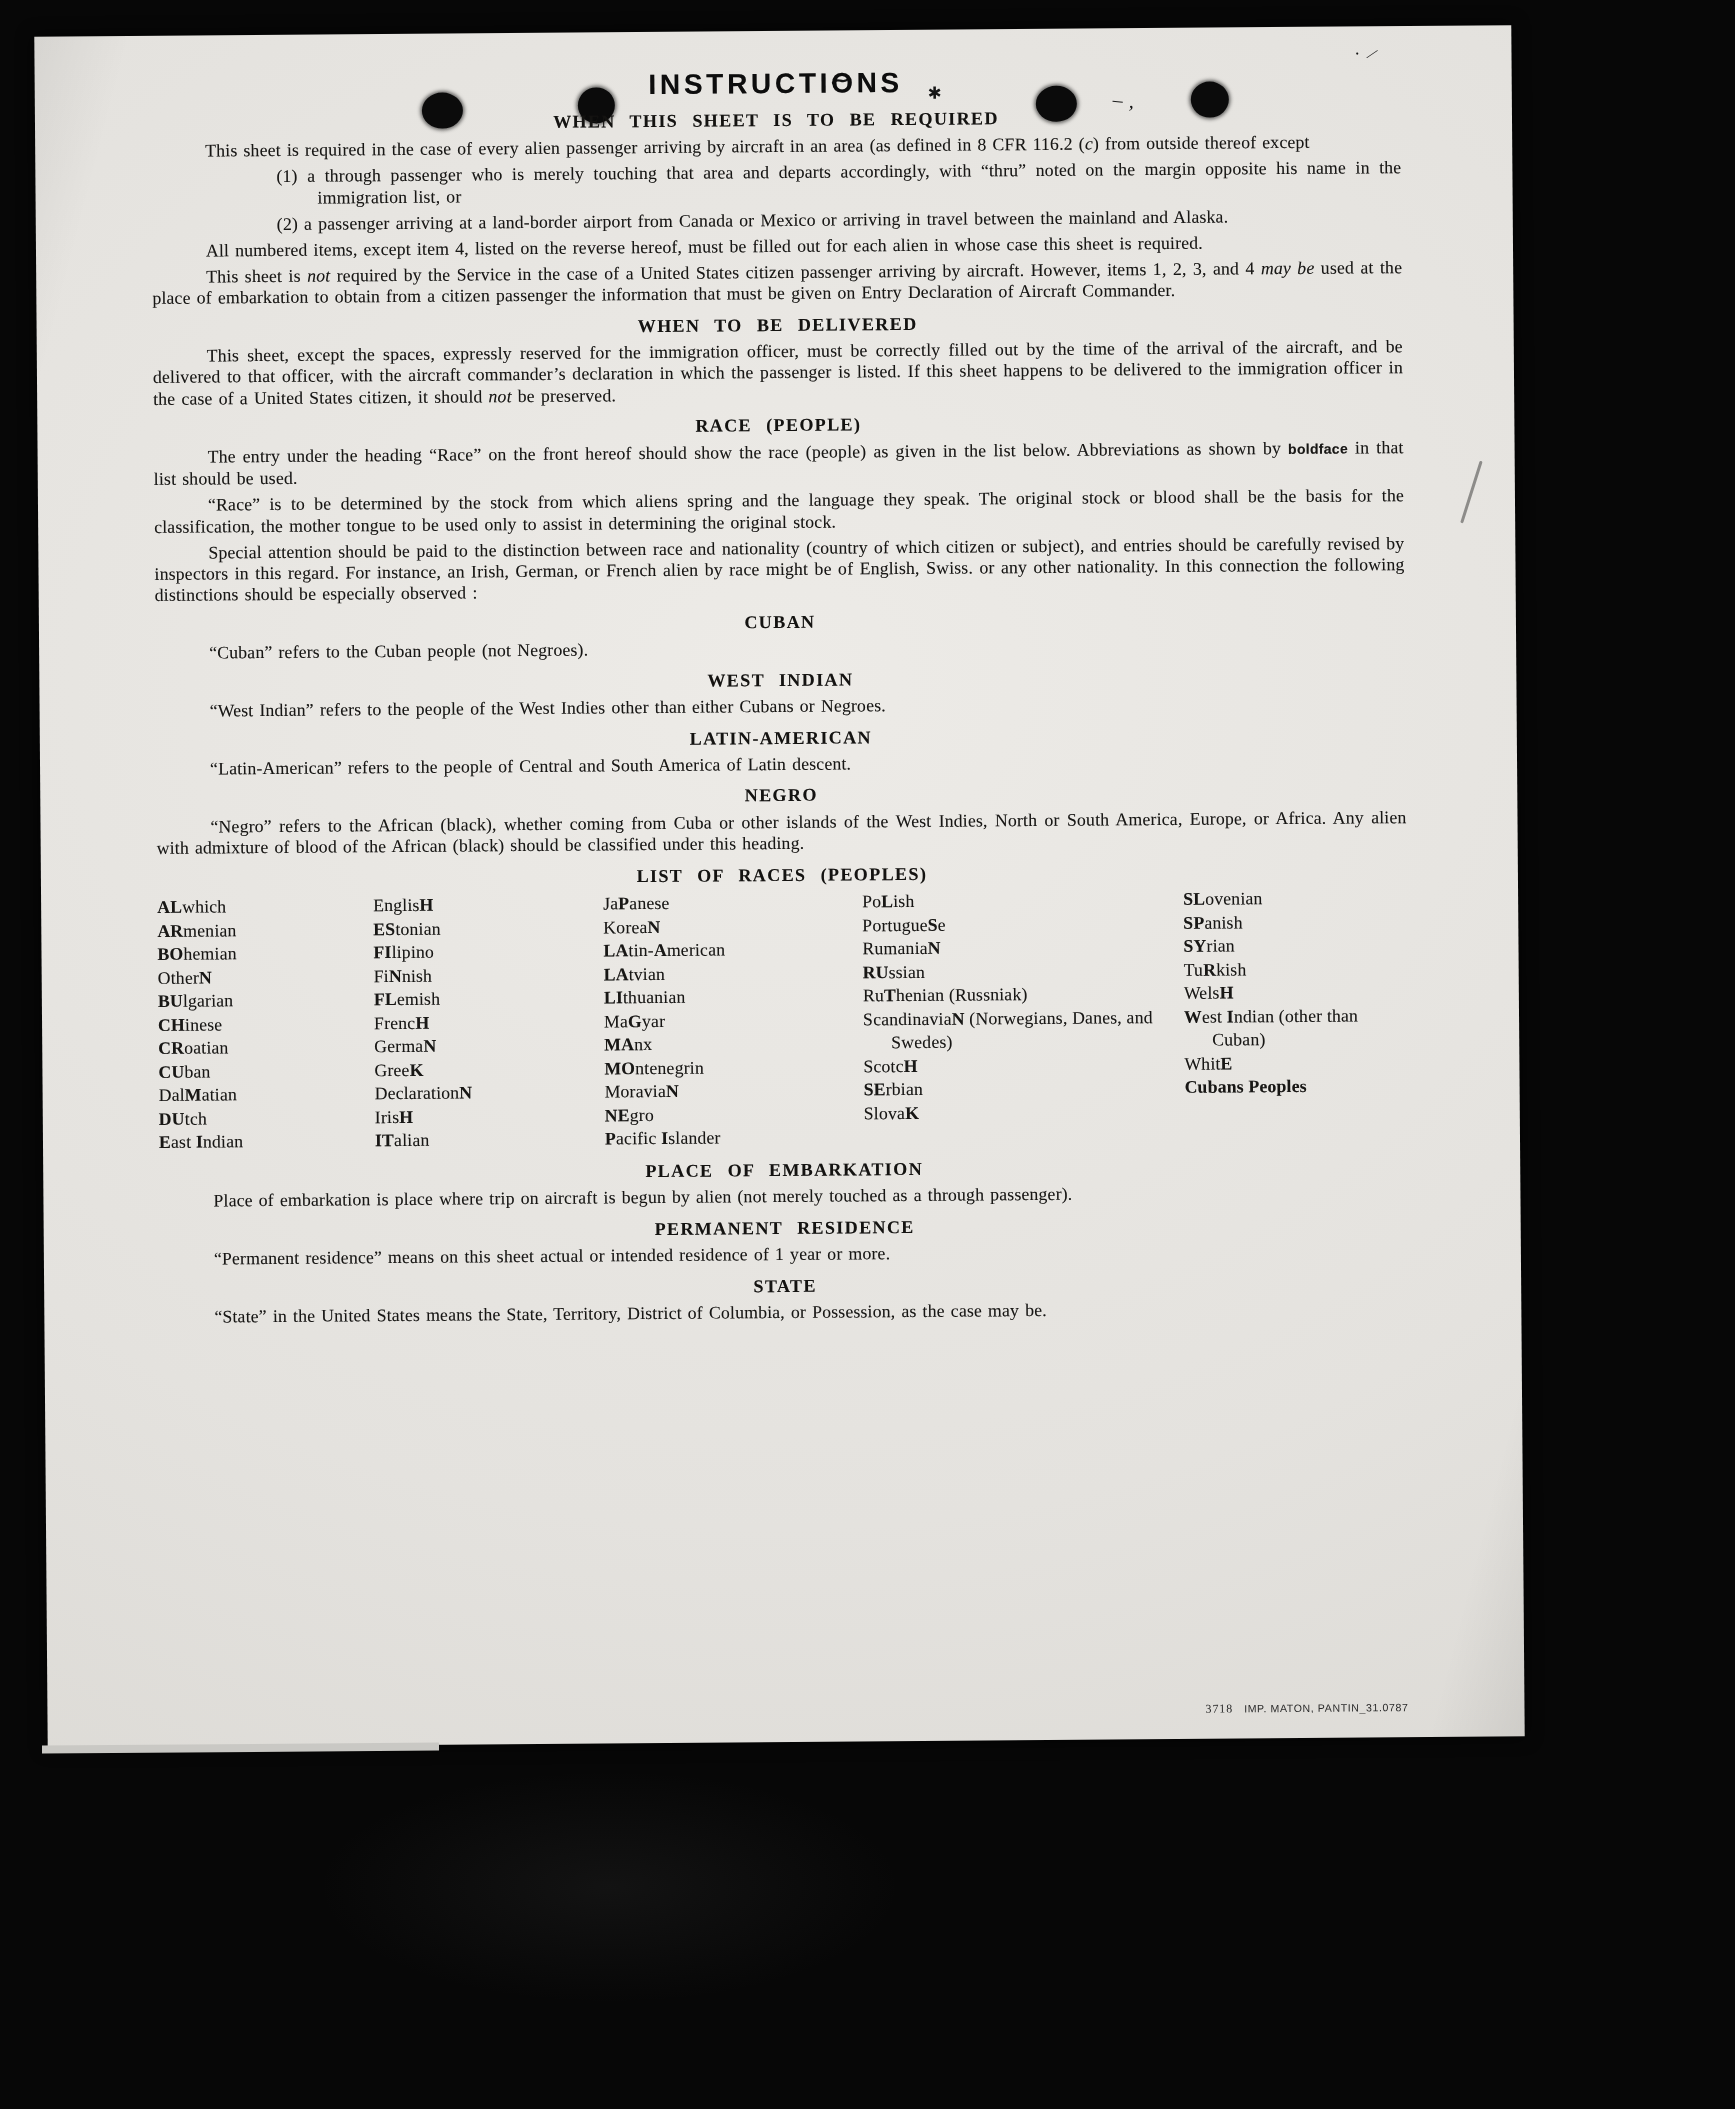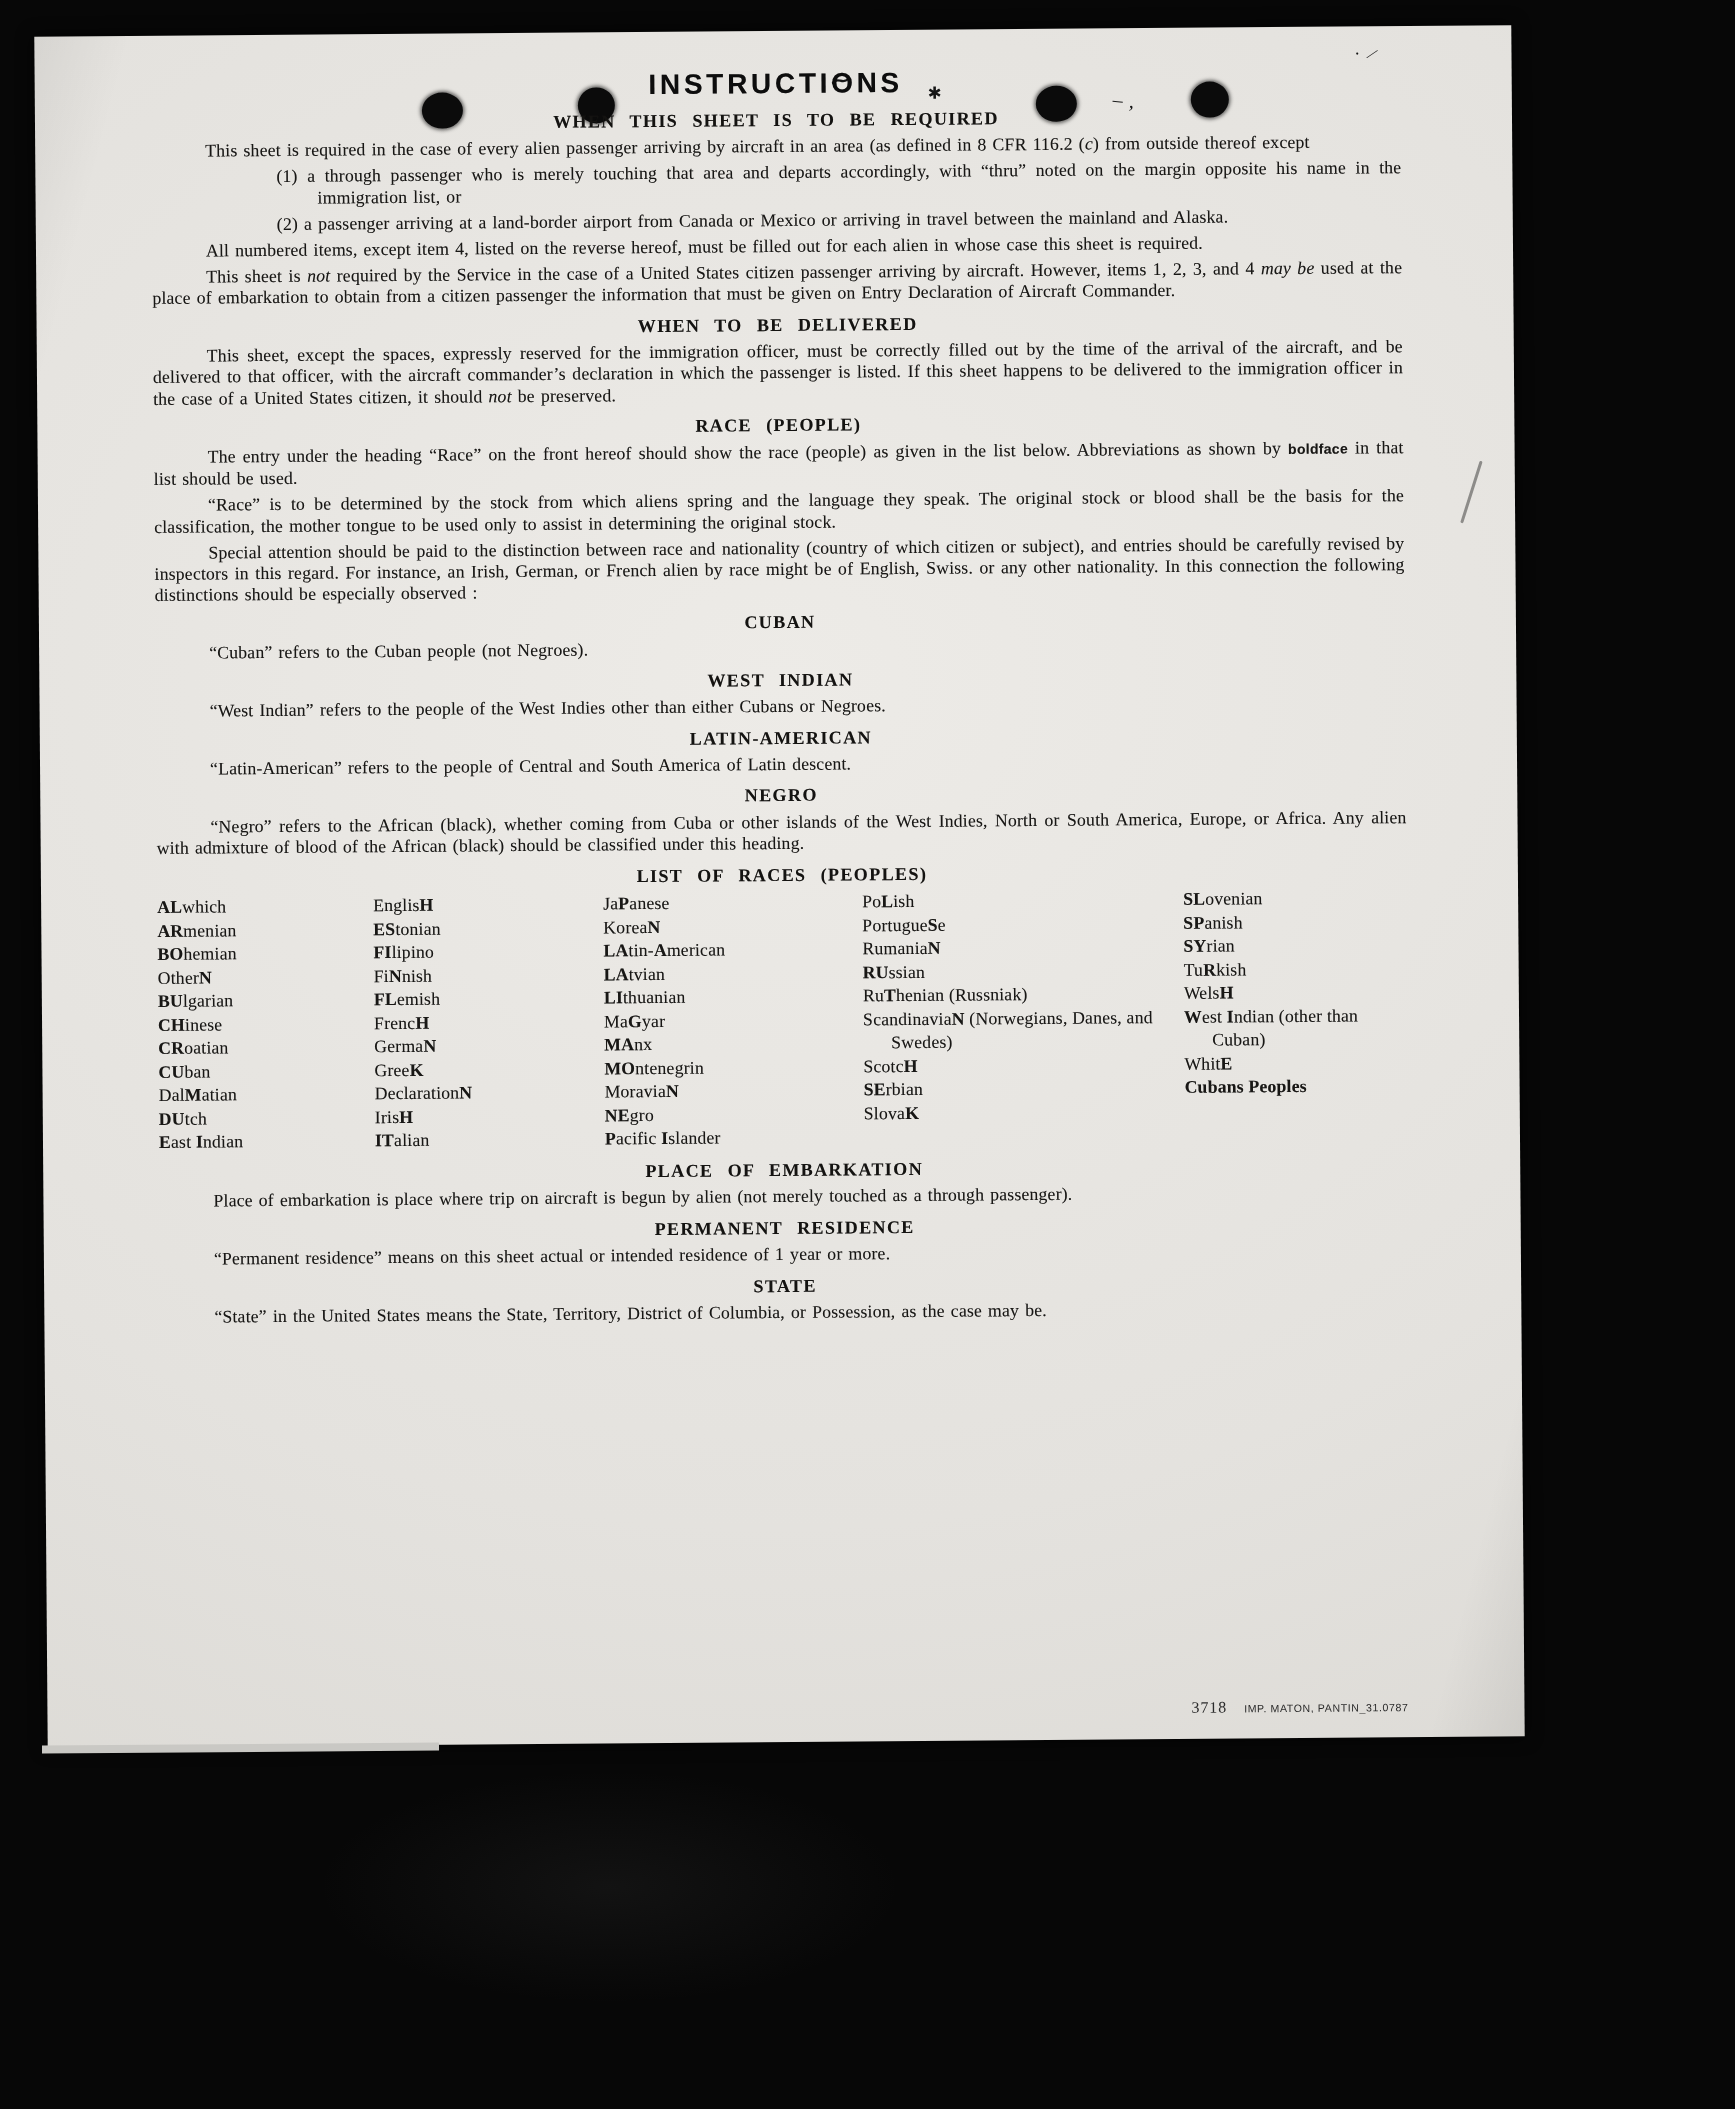--- a/index.html
+++ b/index.html
@@ -65,21 +65,21 @@
   .col-3{width:321px;}
   .col-4{width:223px;}
   .race-item{
     font-size:17.7px;line-height:23.5px;
     padding-left:28px;text-indent:-28px;
   }
   .footer{
     position:absolute;right:116px;bottom:22px;
     color:#2a2a2a;white-space:nowrap;
   }
-  .footer .num{font-size:16px;letter-spacing:0.9px;margin-right:17px;}
+  .footer .num{font-size:12px;letter-spacing:0.9px;margin-right:11px;}
   .footer .imprint{
     font-family:"Liberation Sans", sans-serif;
     font-size:10.6px;letter-spacing:0.6px;
   }
   .artifact{position:absolute;color:#161616;pointer-events:none;}
   .art1{left:794px;top:33px;font-size:28px;transform:rotate(-10deg);}
   .art2{left:893px;top:54px;font-size:16.6px;}
   .art3{left:1078px;top:61px;font-size:20px;transform:rotate(6deg);letter-spacing:5.5px;}
   .art4{left:1320px;top:13px;font-size:16.6px;transform:rotate(20deg);letter-spacing:3.7px;}
   .crease{

